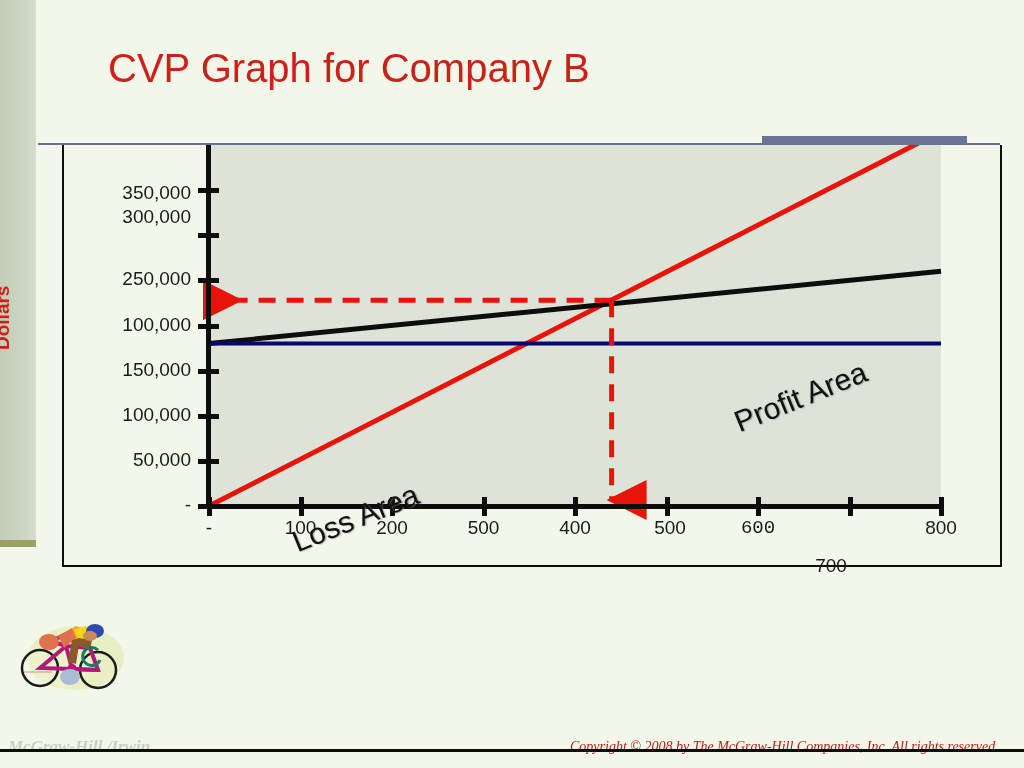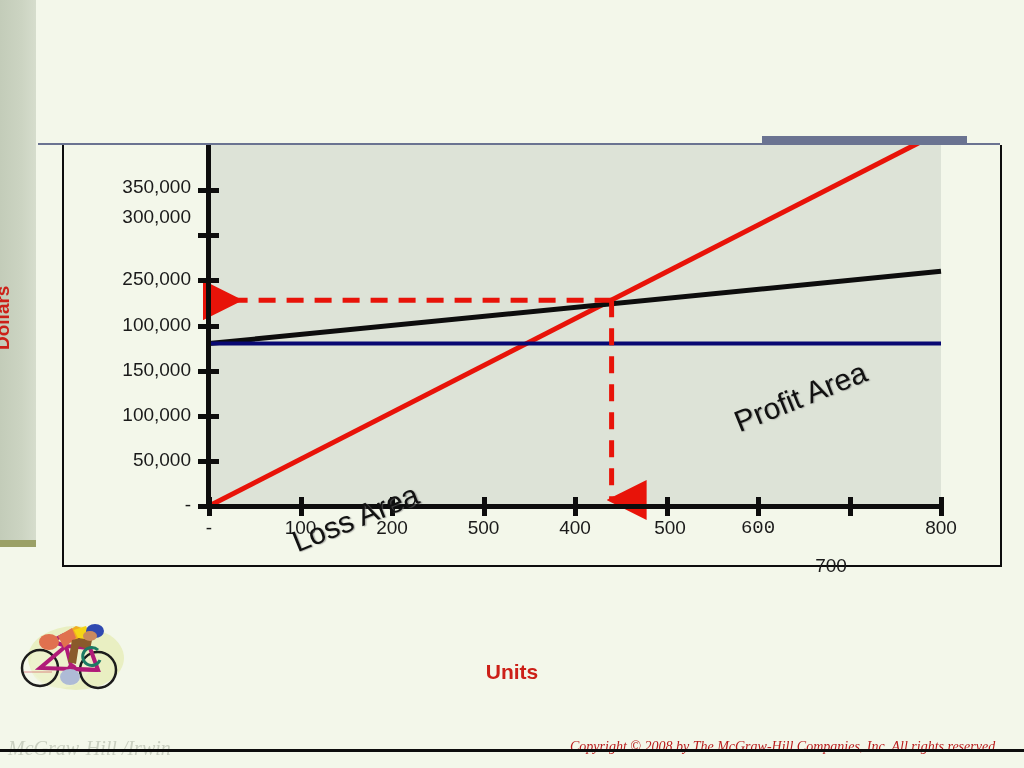--- a/index.html
+++ b/index.html
@@ -162,22 +162,22 @@
     position: absolute;
     left: 0; top: 749px;
     width: 1024px; height: 3px;
     background: #0d0d0d;
   }
   #mcgraw-credit {
     position: absolute;
     left: 8px; top: 737px;
     font-family: "Liberation Serif", serif;
     font-style: italic;
-    font-weight: normal;
-    font-size: 20px;
+    font-weight: bold;
+    font-size: 17px;
     color: #c9cfc0;
   }
   #copyright {
     position: absolute;
     left: 570px; top: 739px;
     font-family: "Liberation Serif", serif;
     font-style: italic;
     font-size: 14px;
     color: #b91c1c;
     white-space: nowrap;
@@ -191,20 +191,21 @@
   }
 </style>
 </head>
 <body>
 
 <div id="slide">
 
   <div id="left-band"></div>
   <div id="left-band-foot"></div>
 
+  <div id="slide-title">CVP Graph for Company B</div>
 
   <div id="title-rule"></div>
   <div id="title-bar-accent"></div>
 
   <div id="content-frame"></div>
 
   <div id="chart">
     <div id="plot-area"></div>
 
     <svg id="chart-svg" width="1024" height="400" style="position:absolute;left:0;top:0;">
@@ -245,21 +246,21 @@
         <div class="x-tick" style="left: 298.5px;"></div>
         <div class="x-tick" style="left: 390px;"></div>
         <div class="x-tick" style="left: 481.5px;"></div>
         <div class="x-tick" style="left: 573px;"></div>
         <div class="x-tick" style="left: 664.5px;"></div>
         <div class="x-tick" style="left: 756px;"></div>
         <div class="x-tick" style="left: 847.5px;"></div>
         <div class="x-tick" style="left: 939px;"></div>
       </div>
     <div id="y-labels">
-        <div class="y-label" style="left: 95px; top: 31px;">350,000</div>
+        <div class="y-label" style="left: 95px; top: 37px;">350,000</div>
         <div class="y-label" style="left: 95px; top: 61px;">300,000</div>
         <div class="y-label" style="left: 95px; top: 123.375px;">250,000</div>
         <div class="y-label" style="left: 95px; top: 168.5px;">100,000</div>
         <div class="y-label" style="left: 95px; top: 213.625px;">150,000</div>
         <div class="y-label" style="left: 95px; top: 258.75px;">100,000</div>
         <div class="y-label" style="left: 95px; top: 303.875px;">50,000</div>
         <div class="y-label" style="left: 95px; top: 349px;">-</div>
       </div>
     <div id="x-labels">
         <div class="x-label" style="left: 174px;">-</div>
@@ -272,21 +273,20 @@
         <div class="x-label" style="left: 796px; margin-top: 38px;">700</div>
         <div class="x-label" style="left: 906px;">800</div>
       </div>
 
     <div id="y-axis-title">Dollars</div>
 
     <div id="loss-area-label" class="area-label">Loss Area</div>
     <div id="profit-area-label" class="area-label">Profit Area</div>
   </div>
 
-  <div id="x-axis-title">Units</div>
 
   <svg id="cyclist-logo" viewBox="0 0 120 90">
     <ellipse cx="62" cy="46" rx="48" ry="32" fill="#e9efc2"></ellipse>
     <ellipse cx="46" cy="52" rx="30" ry="24" fill="#eef3cf" opacity="0.8"></ellipse>
     <circle cx="26" cy="56" r="18" fill="none" stroke="#1c1c1c" stroke-width="2.5"></circle>
     <circle cx="84" cy="58" r="18" fill="none" stroke="#1c1c1c" stroke-width="2.5"></circle>
     <path d="M26,56 L52,34 L76,36 L84,58 L58,57 Z" fill="none" stroke="#b01a78" stroke-width="4"></path>
     <path d="M52,34 L58,57 M58,57 L84,58 M52,34 L40,30" fill="none" stroke="#b01a78" stroke-width="4"></path>
     <path d="M40,28 L50,23 L70,20 L78,26" fill="none" stroke="#b01a78" stroke-width="4"></path>
     <circle cx="58" cy="57" r="5" fill="#b01a78"></circle>

